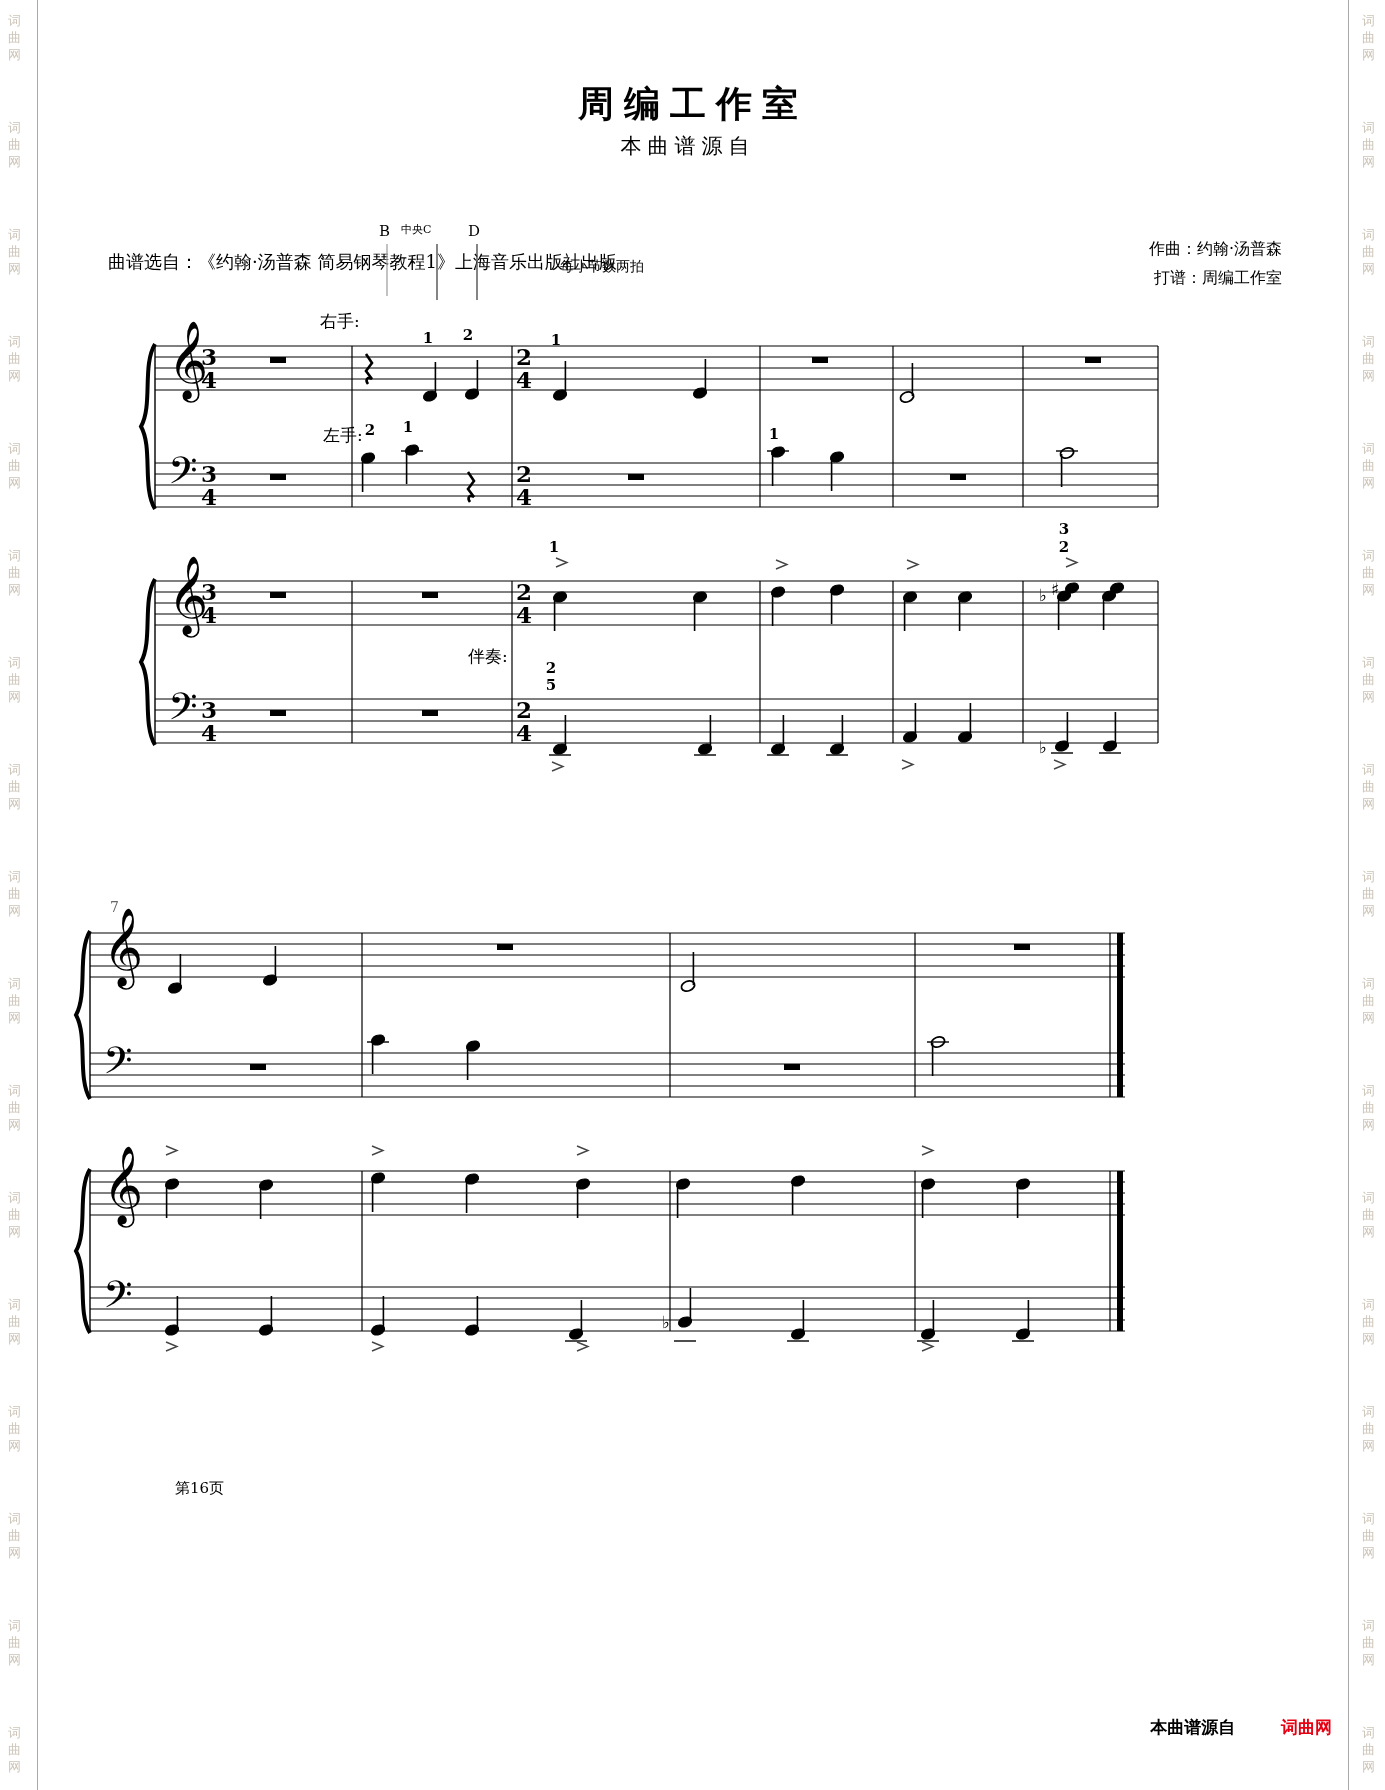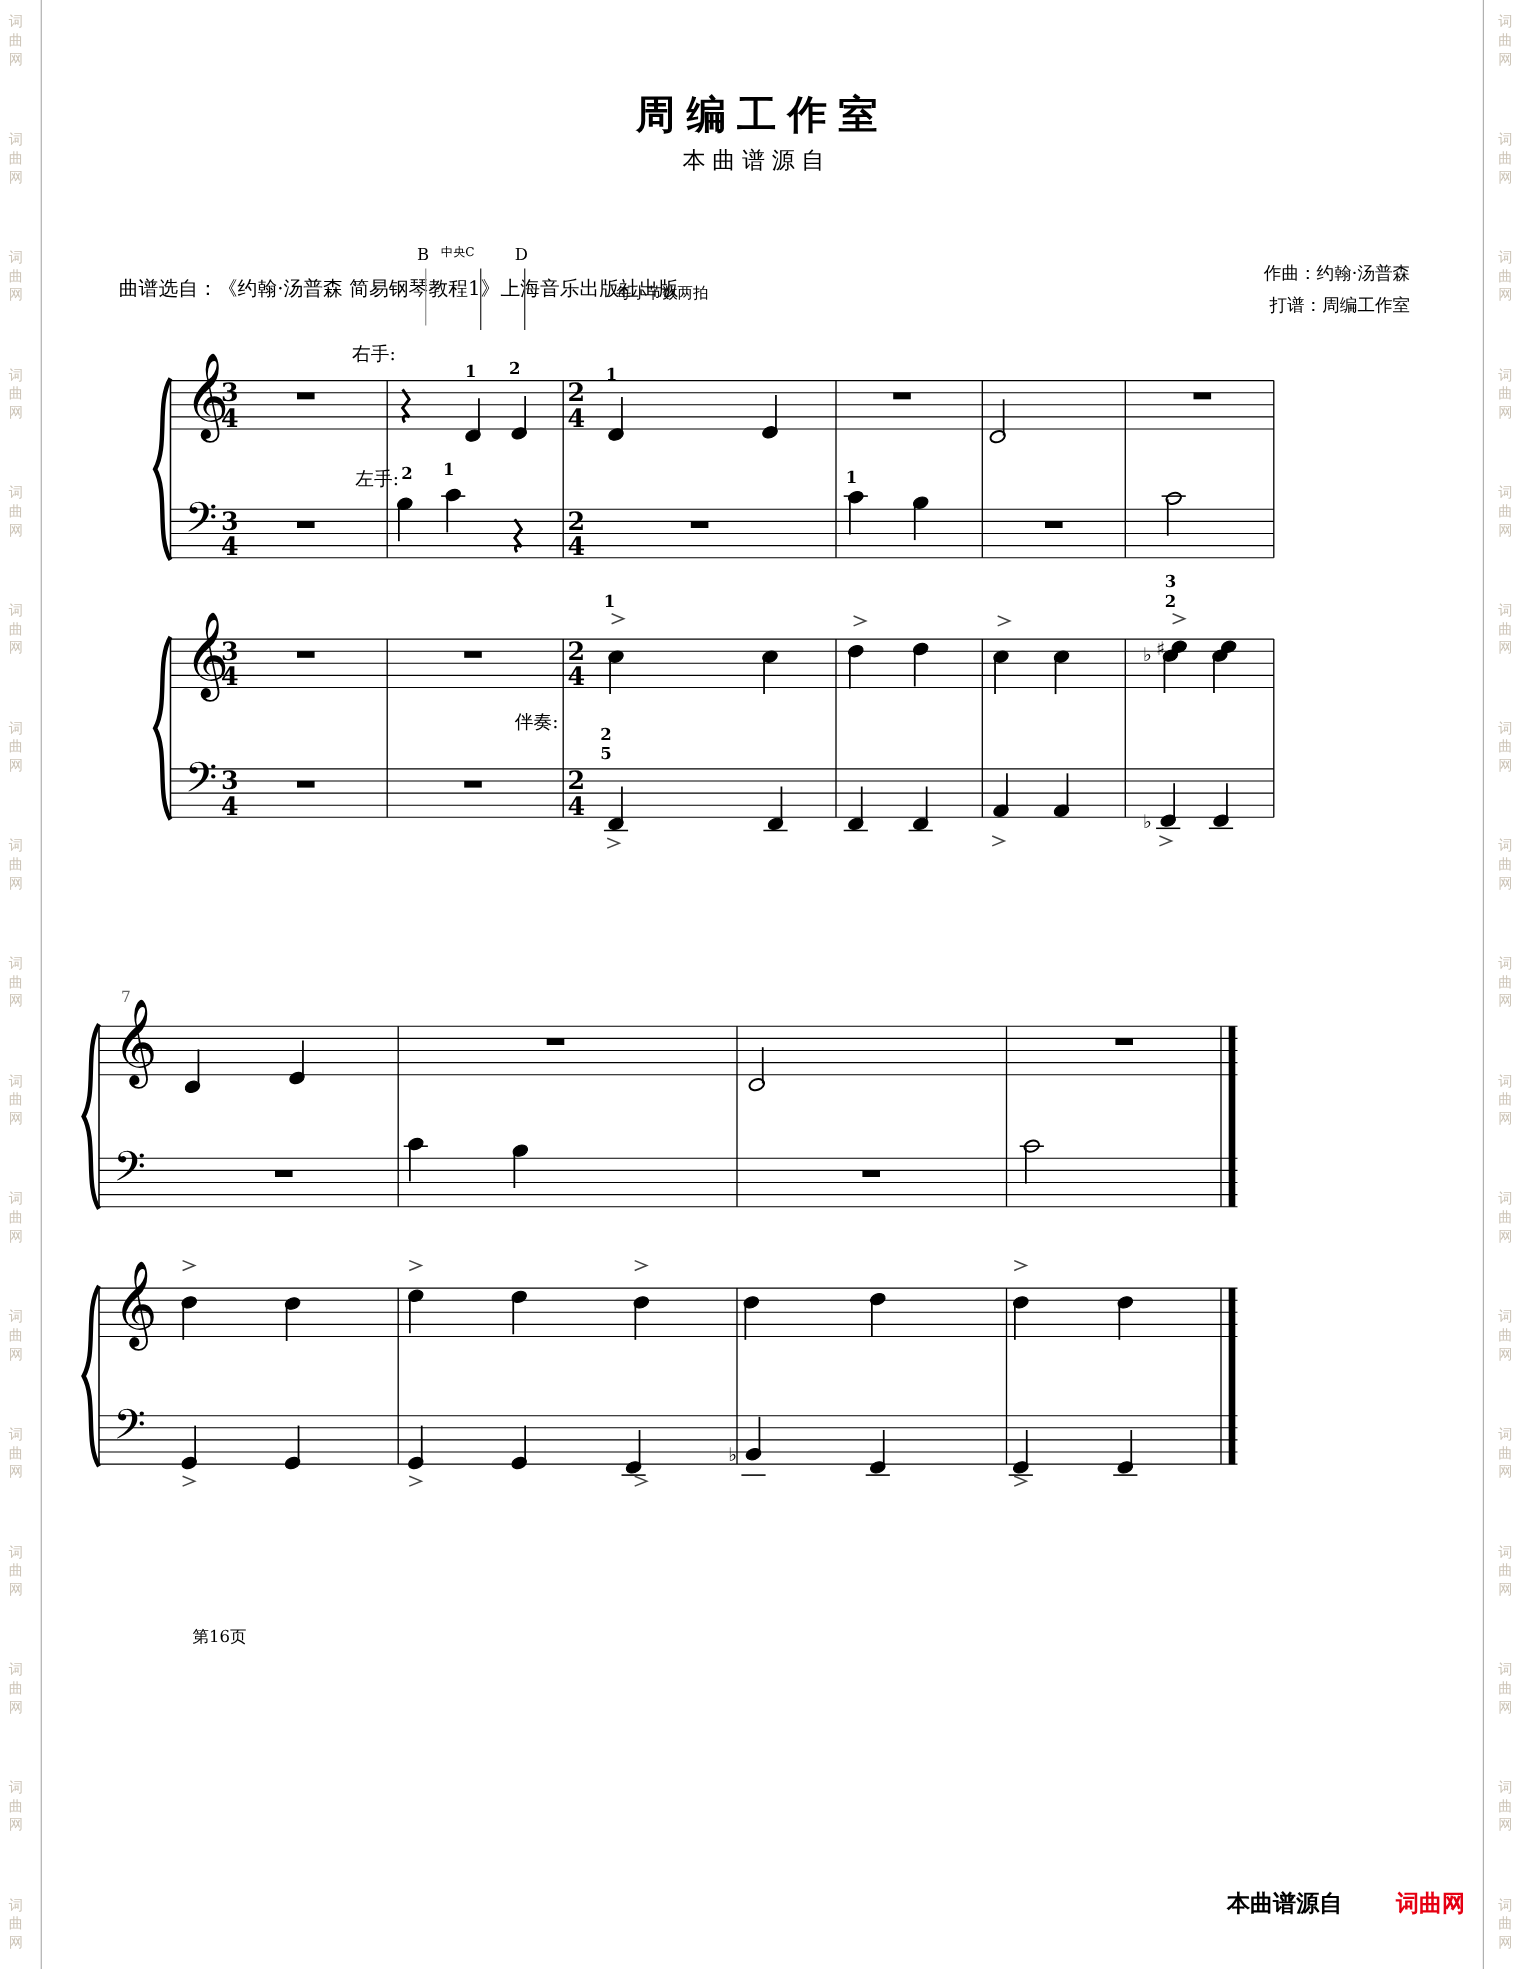--- a/index.html
+++ b/index.html
@@ -8,21 +8,21 @@
   .abs{position:absolute;white-space:nowrap;}
   .ctr{transform:translateX(-50%);}
   .rgt{transform:translateX(-100%);}
   .wmcol{position:absolute;top:0;width:20px;height:100%;}
   .wm{position:absolute;font-size:13px;line-height:13px;}
   .borderline{position:absolute;top:0;width:1px;height:100%;}
   #title{font-size:36px;font-weight:bold;letter-spacing:10px;}
   #subtitle{font-size:21px;letter-spacing:6px;}
   .meta{font-size:16px;}
   .lbl{font-size:17px;}
-  #footer{font-size:21px;font-weight:bold;}
+  #footer{font-size:17px;font-weight:bold;}
   svg{position:absolute;left:0;top:0;}
 </style>
 </head>
 <body>
 
 <div id="page">
 
   <div class="borderline" id="bl-left" style="left: 37px; background: rgb(168, 168, 168);"></div>
   <div class="borderline" id="bl-right" style="left: 1348px; background: rgb(168, 168, 168);"></div>
 

